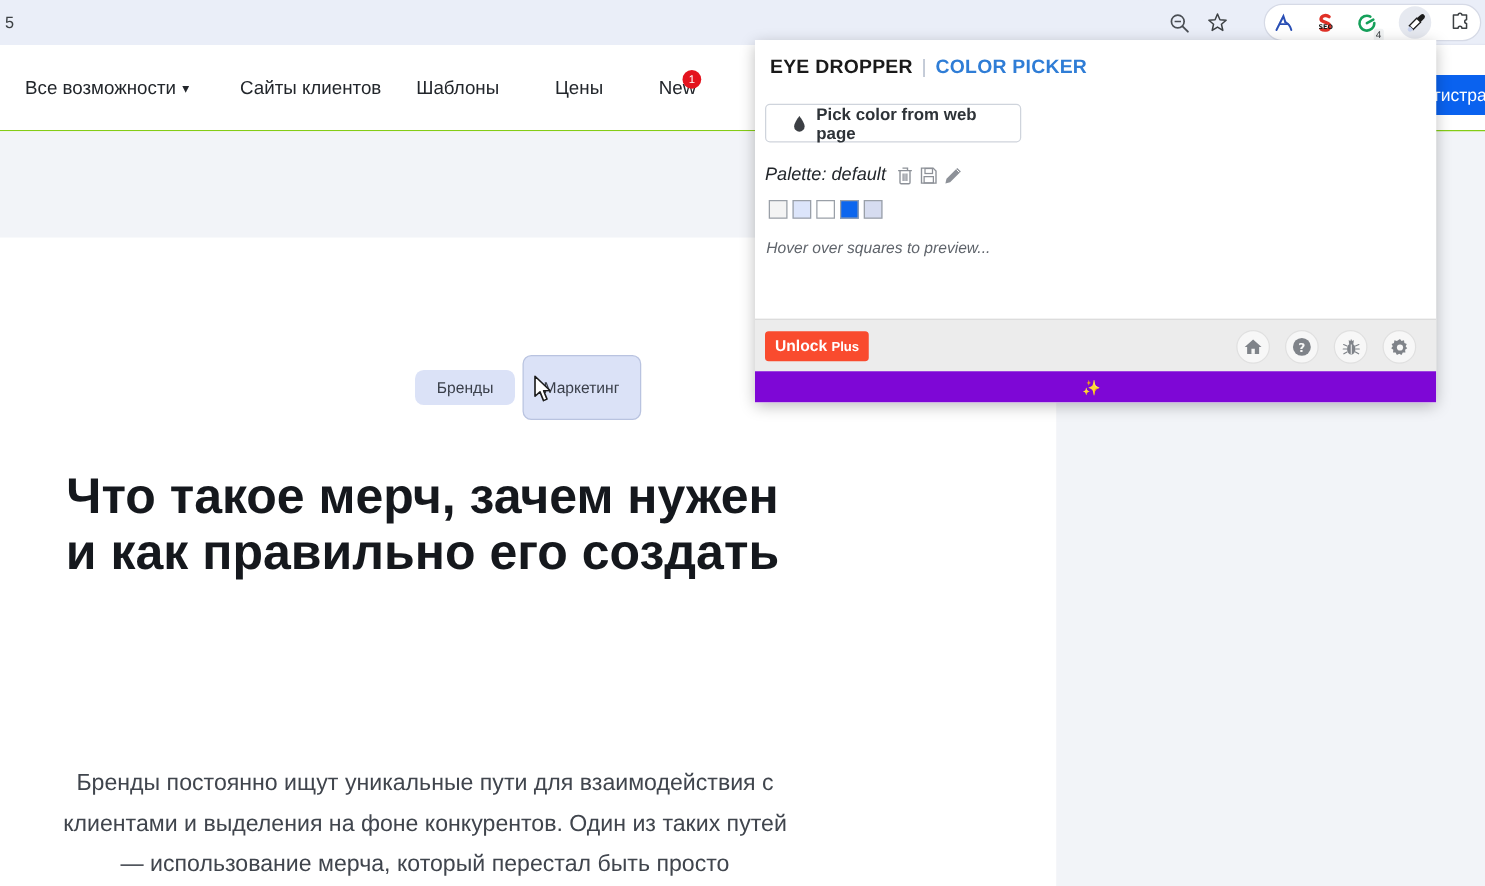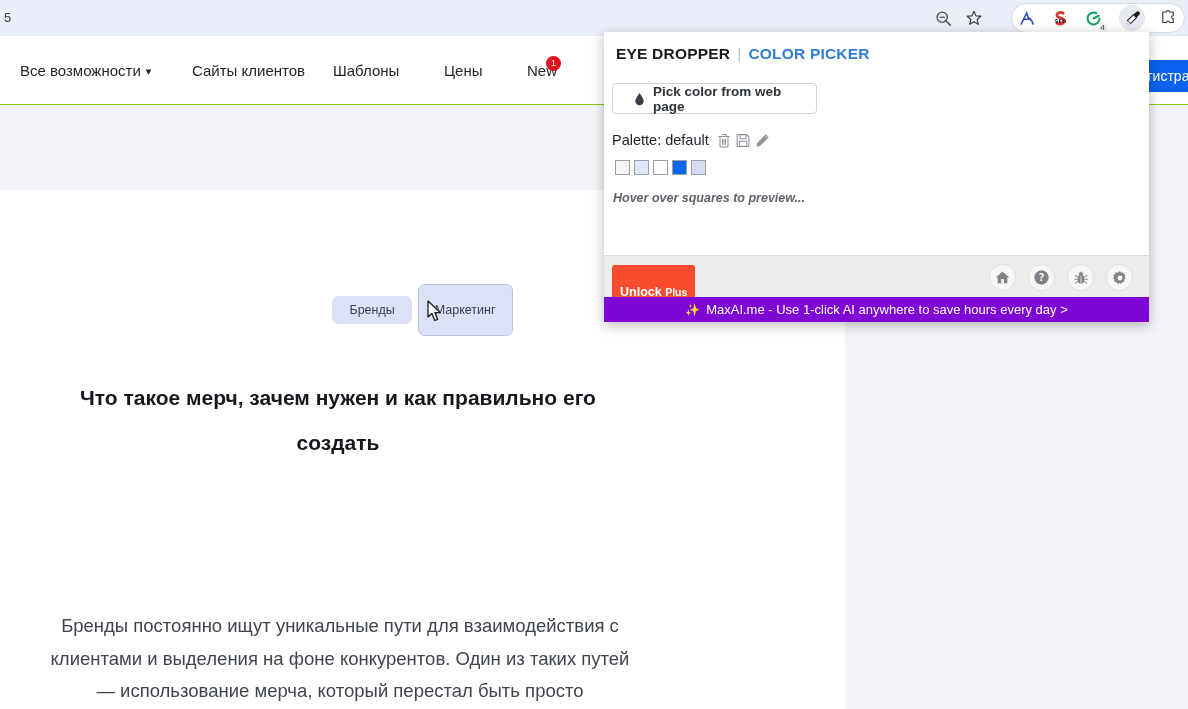--- a/index.html
+++ b/index.html
@@ -188,21 +188,21 @@
   .tag-chip.hovered {
     border: 1px solid #b9c3e0;
     padding: 18px 16px;
   }
 
   #article-title {
     position: absolute;
     left: 38px; top: 185px;
     width: 600px;
     text-align: center;
-    font-size: 21px;
+    font-size: 40px;
     line-height: 45px;
     font-weight: bold;
     color: #15181d;
     font-family: "Liberation Sans", sans-serif;
   }
 
   .article-para {
     position: absolute;
     left: 50px;
     width: 580px;
@@ -261,21 +261,21 @@
   }
   #pick-color-label {
     font-size: 13.5px;
     font-weight: bold;
     color: #2e3338;
   }
 
   #palette-row {
     position: absolute;
     left: 8px; top: 100px;
-    display: flex; 
+    display: flex;  font-style: italic;
   }
   #palette-label {
     font-size: 14.5px;
     color: #22262b;
     margin-right: 8px;
   }
   .palette-tool {
     margin-right: 5px;
     display: flex; align-items: center;
   }
@@ -291,40 +291,39 @@
     margin-right: 4px;
     box-sizing: border-box;
   }
 
   #hover-hint {
     position: absolute;
     left: 9px; top: 159px;
     font-size: 12.5px;
     font-style: italic;
     color: #5f646b;
-    font-weight: bold;
   }
 
   #popup-footer {
     position: absolute;
     left: 0; top: 223px;
     width: 545px; height: 42px;
     background: #ececec;
     border-top: 1px solid #dcdcdc;
     box-sizing: border-box;
   }
   #unlock-plus-btn {
     position: absolute;
     left: 8px; top: 9px;
     background: #f94b2e;
     color: #ffffff;
     font-size: 12.5px;
     font-weight: bold;
     border-radius: 3px;
-    padding: 20px 8px;
+    padding: 5px 8px;
     white-space: nowrap;
     font-family: "Liberation Sans", sans-serif;
   }
   #unlock-plus-btn .plus-sc { font-size: 10.5px; }
   .footer-icon-btn {
     position: absolute;
     top: 8px;
     width: 27px; height: 27px;
     border-radius: 50%;
     background: #f7f7f7;
@@ -522,16 +521,15 @@
     <div class="footer-icon-btn" id="footer-gear">
       <svg width="16" height="16" viewBox="0 0 20 20">
         <path d="M10 1.4 l1.5 2.1 l2.5 -0.7 l0.4 2.6 l2.4 1 l-1.2 2.3 l1.6 2 l-2.1 1.6 l0.3 2.6 l-2.6 0.2 l-1.3 2.3 l-2.3 -1.2 l-2.3 1.2 l-1.3 -2.3 l-2.6 -0.2 l0.3 -2.6 l-2.1 -1.6 l1.6 -2 l-1.2 -2.3 l2.4 -1 l0.4 -2.6 l2.5 0.7 Z" fill="#7f8389"></path>
         <circle cx="10" cy="10" r="3.1" fill="#f7f7f7"></circle>
       </svg>
     </div>
   </div>
 
   <div id="maxai-banner">
     <span id="maxai-spark">✨</span>
-    <span>MaxAI.me - Use 1-click AI anywhere to save hours every day &gt;</span>
   </div>
 
 </div>
 
 </body></html>

